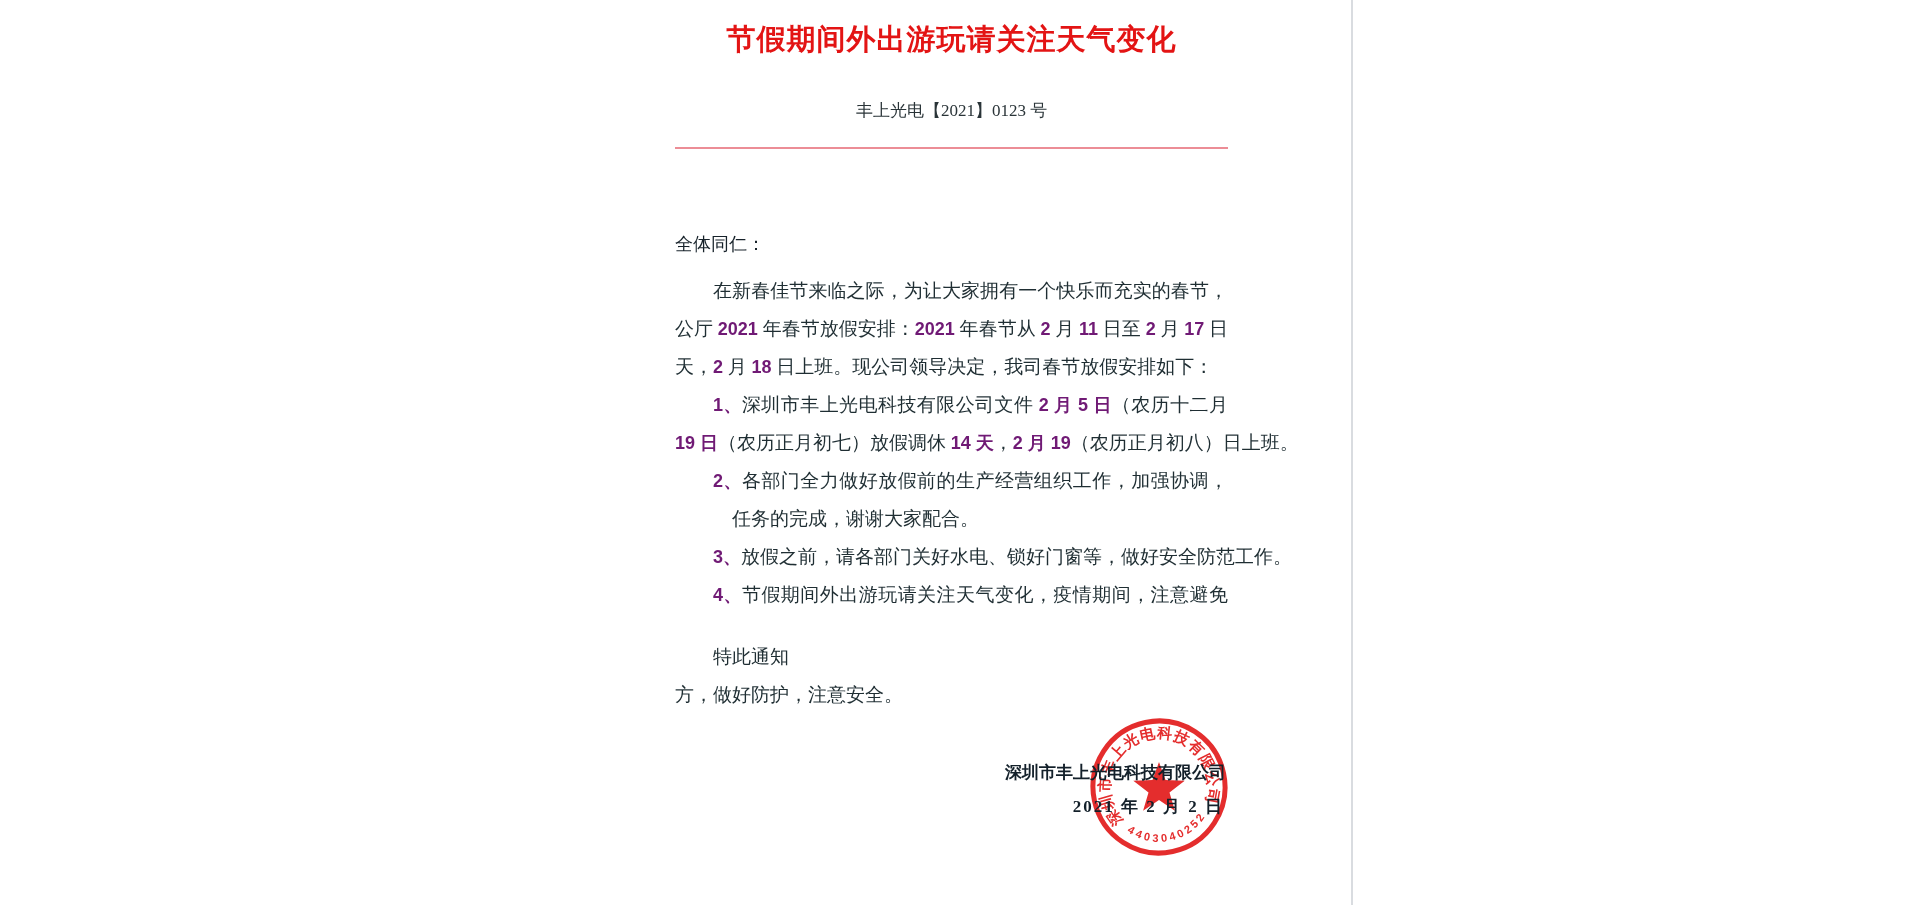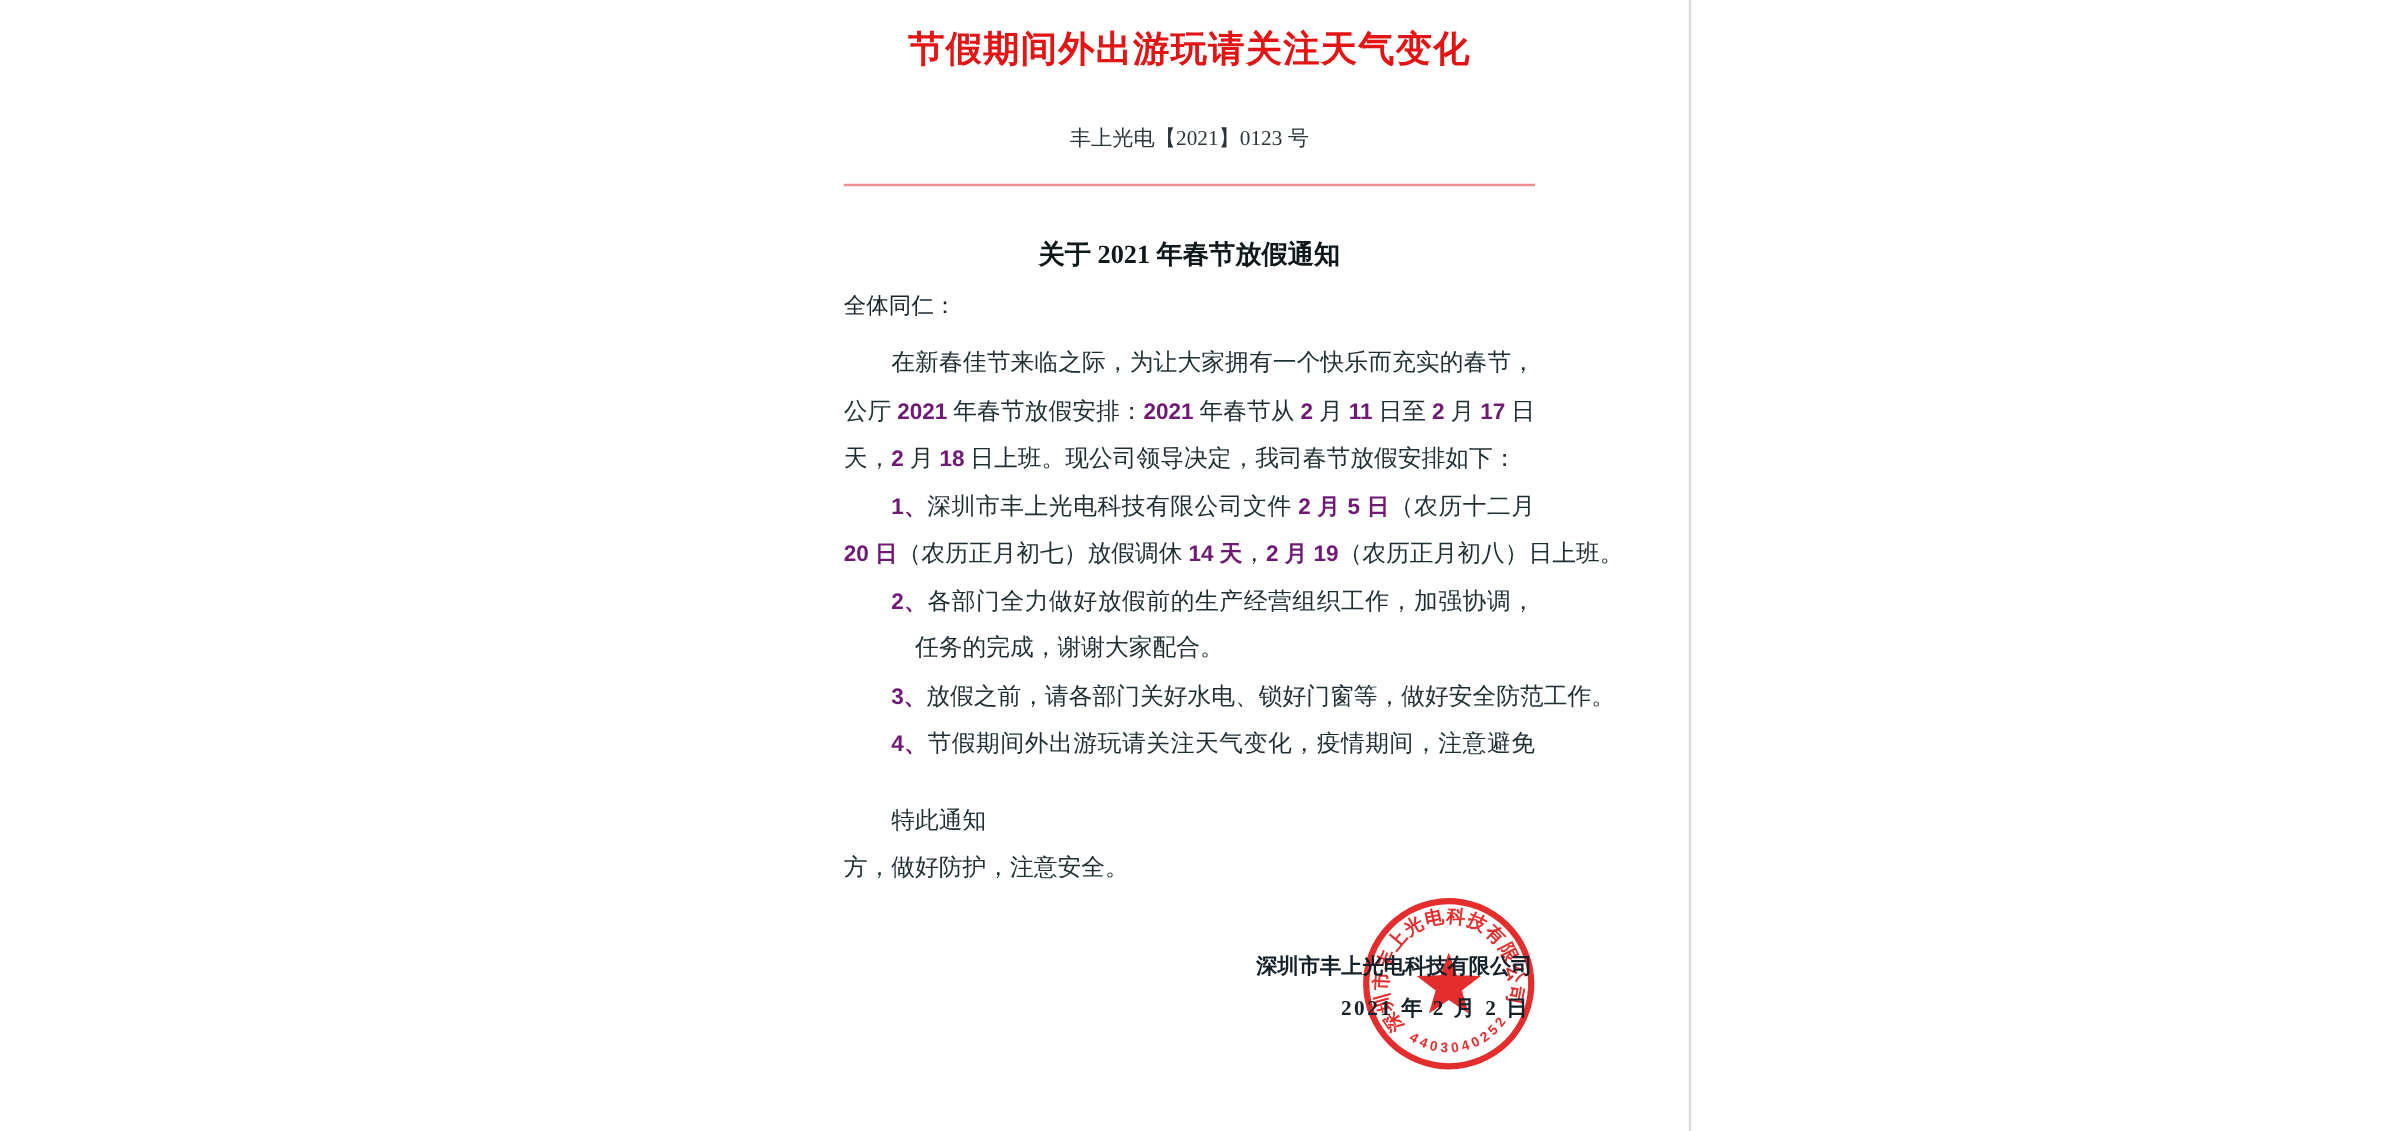--- a/index.html
+++ b/index.html
@@ -138,30 +138,29 @@
   <div class="page-divider"></div>
 
   <div class="doc">
 
     <div class="org-title">节假期间外出游玩请关注天气变化</div>
 
     <div class="doc-number">丰上光电【2021】0123 号</div>
 
     <div class="red-line"></div>
 
-    <div class="notice-title">关于 2021 年春节放假通知</div>
 
     <div class="salutation">全体同仁：</div>
 
     <div class="body-lines">
       <div class="line indent2 full"><span class="seg">在新春佳节来临之际，为让大家拥有一个快乐而充实的春节，根据国务院办</span></div>
       <div class="line full"><span class="seg">公厅 </span><span class="seg seg-b">2021</span><span class="seg"> 年春节放假安排：</span><span class="seg seg-b">2021</span><span class="seg"> 年春节从 </span><span class="seg seg-b">2</span><span class="seg"> 月 </span><span class="seg seg-b">11</span><span class="seg"> 日至 </span><span class="seg seg-b">2</span><span class="seg"> 月 </span><span class="seg seg-b">17</span><span class="seg"> 日放假调休共 </span></div>
       <div class="line"><span class="seg">天，</span><span class="seg seg-b">2</span><span class="seg"> 月 </span><span class="seg seg-b">18</span><span class="seg"> 日上班。现公司领导决定，我司春节放假安排如下：</span></div>
       <div class="line indent2 full"><span class="seg seg-b">1、</span><span class="seg">深圳市丰上光电科技有限公司文件 </span><span class="seg seg-b">2 月 5 日</span><span class="seg">（农历十二月廿四）至 </span></div>
-      <div class="line"><span class="seg seg-b">20 日</span><span class="seg">（农历正月初七）放假调休 </span><span class="seg seg-b">14 天</span><span class="seg">，</span><span class="seg seg-b">2 月 19</span><span class="seg">（农历正月初八）日上班。</span></div>
+      <div class="line"><span class="seg seg-b">19 日</span><span class="seg">（农历正月初七）放假调休 </span><span class="seg seg-b">14 天</span><span class="seg">，</span><span class="seg seg-b">2 月 19</span><span class="seg">（农历正月初八）日上班。</span></div>
       <div class="line indent2 full"><span class="seg seg-b">2、</span><span class="seg">各部门全力做好放假前的生产经营组织工作，加强协调，确保生产经营</span></div>
       <div class="line indent3"><span class="seg">任务的完成，谢谢大家配合。</span></div>
       <div class="line indent2"><span class="seg seg-b">3、</span><span class="seg">放假之前，请各部门关好水电、锁好门窗等，做好安全防范工作。</span></div>
       <div class="line indent2 full"><span class="seg seg-b">4、</span><span class="seg">节假期间外出游玩请关注天气变化，疫情期间，注意避免到人流多的地</span></div>
       <div class="line indent2 closing-gap"><span class="seg">特此通知</span></div>
       <div class="line"><span class="seg">方，做好防护，注意安全。</span></div>
     </div>
 
     <svg class="stamp" viewBox="0 0 154 154" xmlns="http://www.w3.org/2000/svg">
       <defs>

